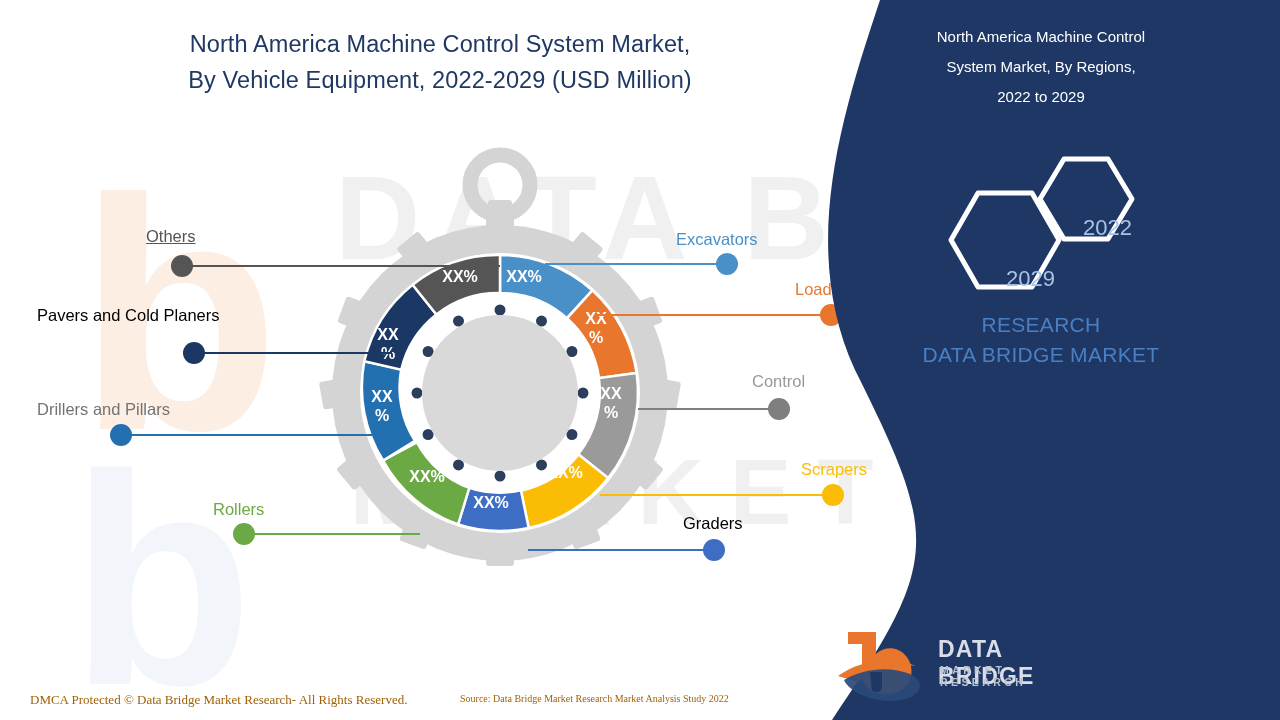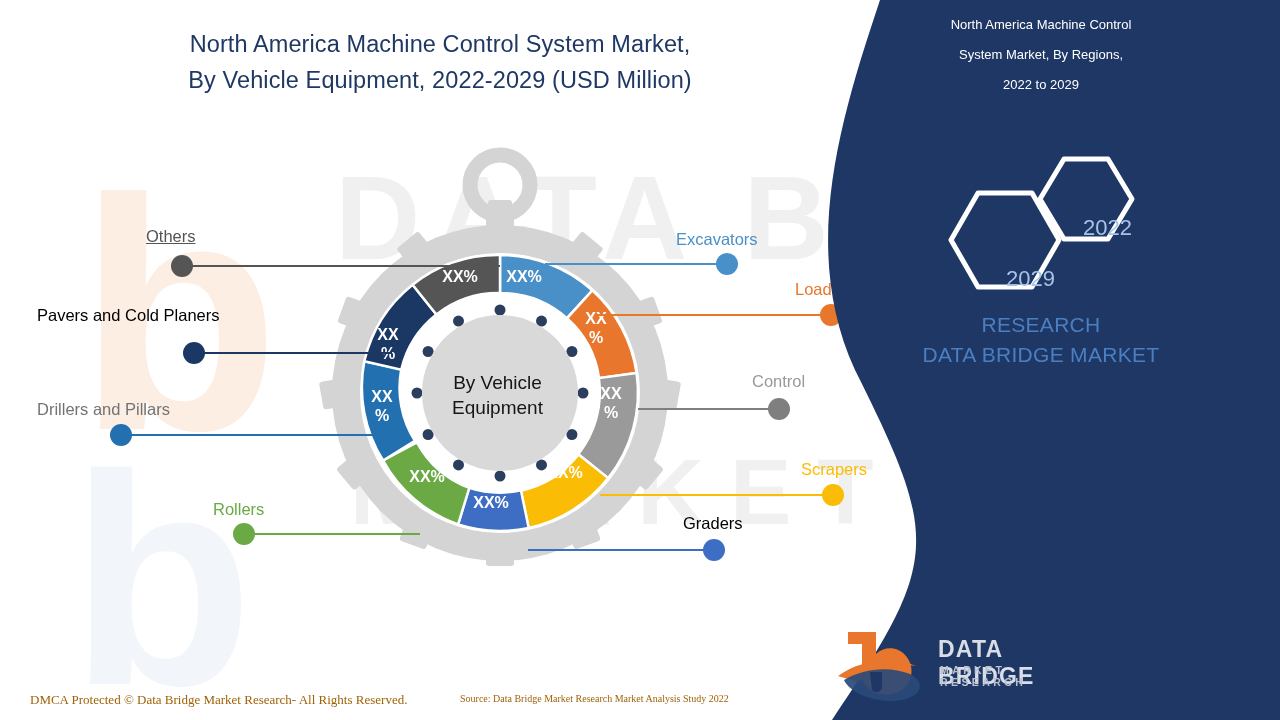--- a/index.html
+++ b/index.html
@@ -42,23 +42,23 @@
     text-align:center;
     font-size:23.5px; line-height:36px;
     color:#1f3864; font-weight:400;
     letter-spacing:.1px;
   }
 
   
   .right-panel { position:absolute; right:0; top:0; width:460px; height:720px; }
   .right-content { position:absolute; inset:0; }
   .panel-title {
-    position:absolute; left:0; right:18px; top:10px;
+    position:absolute; left:0; right:18px; top:22px;
     text-align:center; color:#ffffff;
-    font-size:13px; line-height:30px; font-weight:400;
+    font-size:15px; line-height:30px; font-weight:400;
     padding:0 26px;
   }
   .hexwrap { position:absolute; left:116px; top:153px; width:220px; height:160px; }
   .hex-label {
     position:absolute; color:#a8c3e8; font-size:22px; font-weight:400;
   }
   .hex-2022-label { left:147px; top:62px; }
   .hex-2029-label { left:70px; top:113px; }
   .brand-text {
     position:absolute; left:0; right:18px; top:310px;
@@ -195,24 +195,20 @@
       <text class="vl" x="181" y="368">XX%</text>
       <text class="vl" x="117" y="342">XX%</text>
       <text class="vl" x="72" y="262">XX</text>
       <text class="vl" x="72" y="281">%</text>
       <text class="vl" x="78" y="200">XX</text>
       <text class="vl" x="78" y="219">%</text>
       <text class="vl" x="150" y="142">XX%</text>
     </g>
   </svg>
 
-  <div class="center-label">
-    <div>By Vehicle</div>
-    <div>Equipment</div>
-  </div>
 
   <svg style="position:absolute;left:0;top:0;width:880px;height:720px;">
 
     <line x1="182" y1="266" x2="500" y2="266" stroke="#555555" stroke-width="2"></line>
     <circle cx="182" cy="266" r="11" fill="#555555"></circle>
 
     <line x1="194" y1="353" x2="392" y2="353" stroke="#1b3864" stroke-width="2"></line>
     <circle cx="194" cy="353" r="11" fill="#1b3864"></circle>
 
     <line x1="121" y1="435" x2="372" y2="435" stroke="#2370b0" stroke-width="2"></line>

